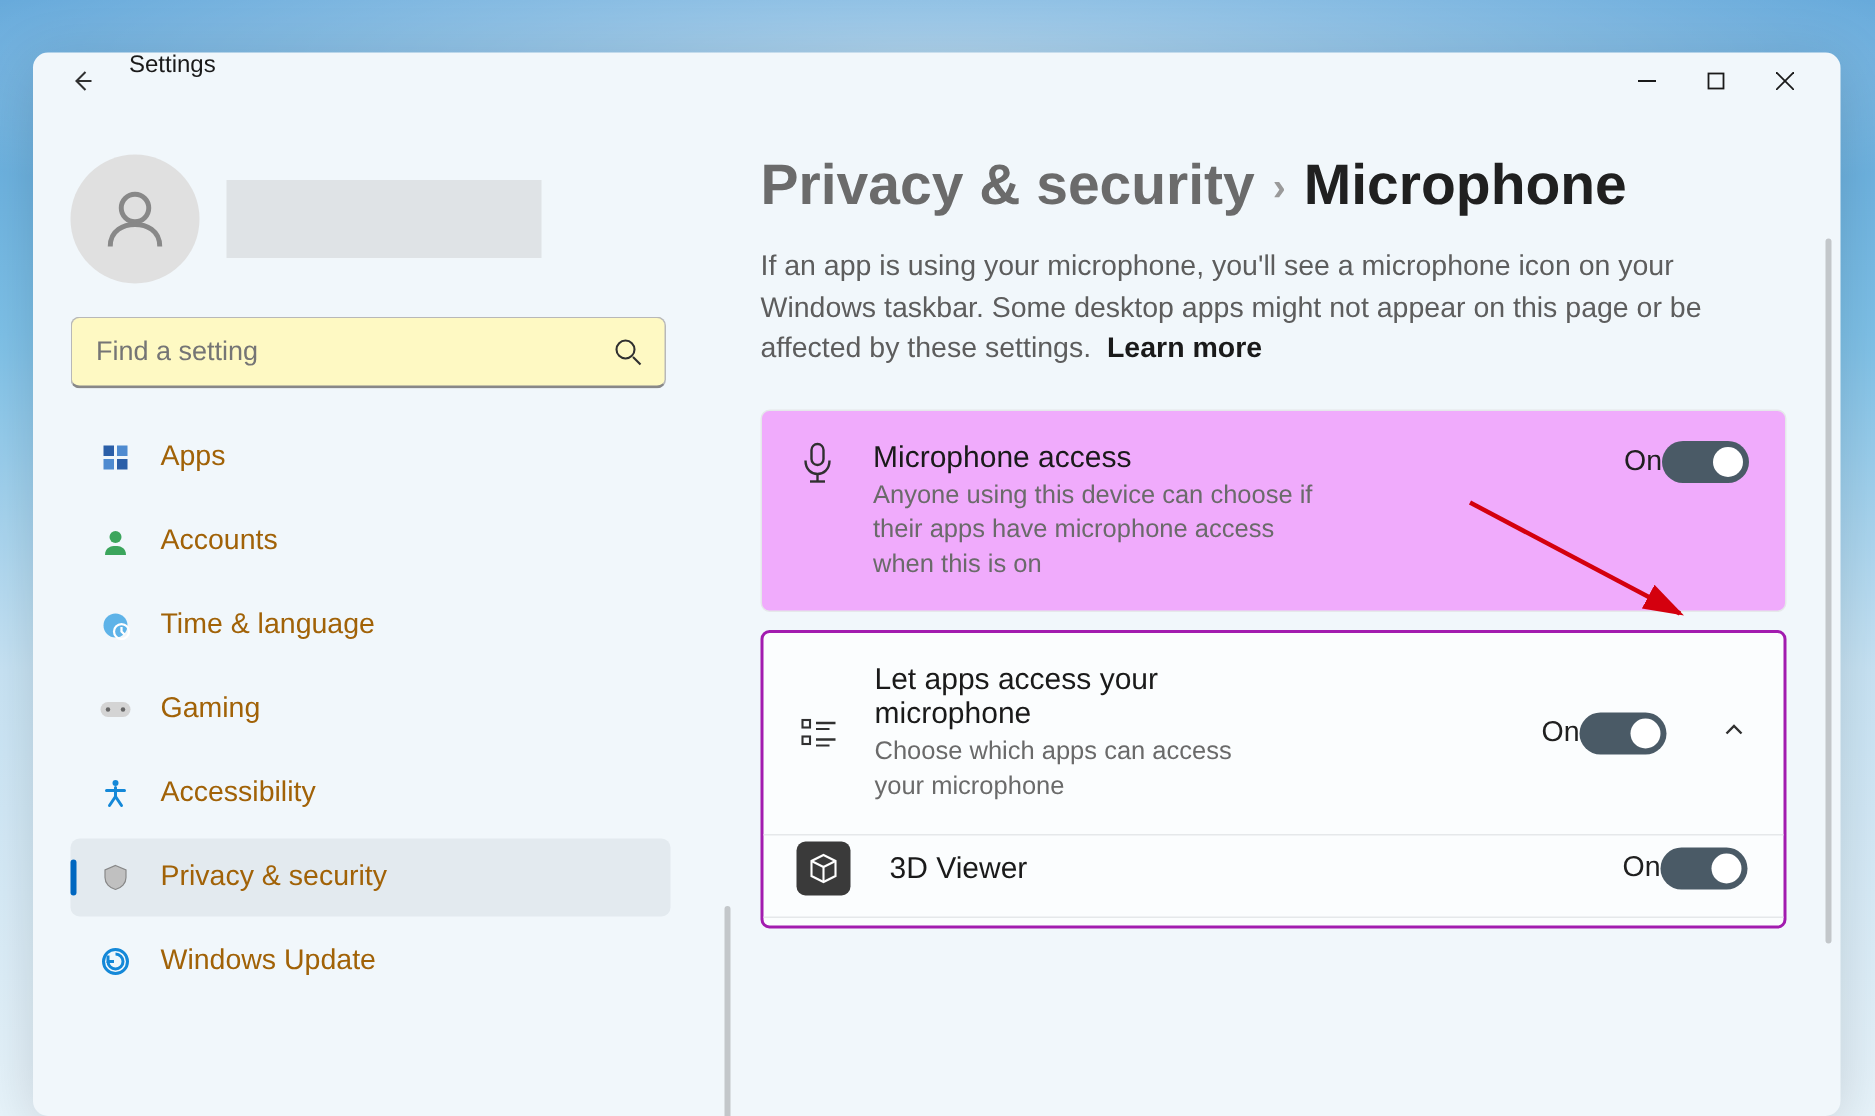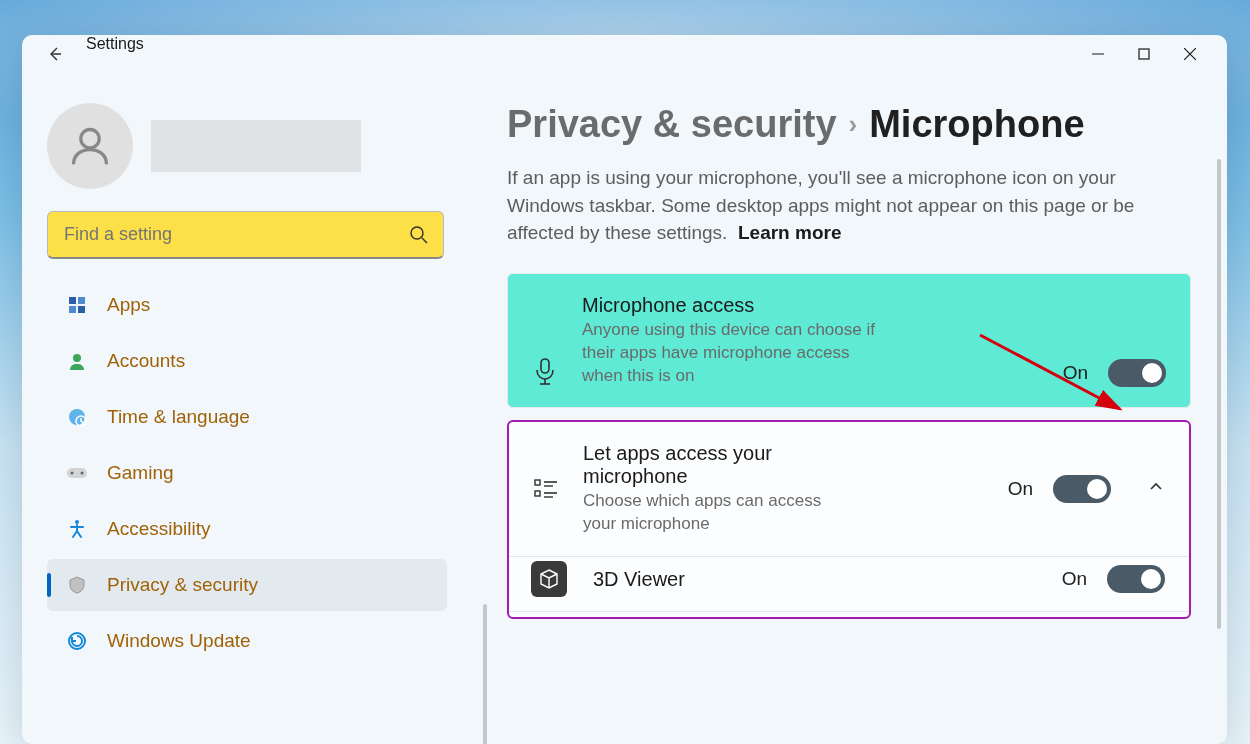--- a/index.html
+++ b/index.html
@@ -11,41 +11,41 @@
     .back-btn { width: 38px; height: 38px; display: flex; align-items: center; justify-content: center; border-radius: 5px; cursor: pointer; }
     .app-title { margin-left: 12px; font-size: 16px; color: #1a1a1a; }
     .win-controls { margin-left: auto; display: flex; }
     .win-btn { width: 46px; height: 38px; display:flex; align-items:center; justify-content:center; cursor:pointer; }
     .content { flex:1; display:flex; }
     .sidebar { width: 465px; padding: 18px 22px 0 25px; display:flex; flex-direction:column; position: relative; }
     .user-row { display:flex; align-items:center; gap:18px; margin-bottom: 22px; }
     .avatar { width: 86px; height:86px; border-radius:50%; background:#e0e0e0; display:flex; align-items:center; justify-content:center; }
     .user-name-block { width: 210px; height: 52px; background: #dfe3e6; }
     .search-wrap { position:relative; margin-bottom: 20px; }
-    .search-input { width: 397px; height: 48px; border: 1px solid #b8b8b8; border-bottom: 2px solid #888; border-radius: 6px; background:#fde047; padding: 0 46px 0 16px; font-size: 18px; color:#5a5a5a; outline:none; }
+    .search-input { width: 397px; height: 48px; border: 1px solid #b8b8b8; border-bottom: 2px solid #888; border-radius: 6px; background:#fef9c3; padding: 0 46px 0 16px; font-size: 18px; color:#5a5a5a; outline:none; }
     .search-icon-pos { position:absolute; right: 36px; top: 14px; }
     .nav-list { display:flex; flex-direction:column; gap: 4px; position: relative; }
     .nav-item { display:flex; align-items:center; gap:18px; height: 52px; padding: 0 18px; border-radius: 6px; cursor:pointer; font-size: 19px; color:#a16207; width: 400px; }
     .nav-item.active { background: #e3eaef; position: relative; }
     .nav-item.active::before { content:''; position:absolute; left:0; top:14px; bottom:14px; width:4px; background:#0067c0; border-radius:2px; }
     .nav-icon { width: 24px; height:24px; display:flex; align-items:center; justify-content:center; }
     .sidebar-scroll { position:absolute; left: 436px; top: 325px; width:4px; height: 218px; background:#c3c7ca; border-radius:2px; }
     .main { flex:1; padding: 18px 0 0 20px; position: relative; }
     .breadcrumb { display:flex; align-items:center; gap: 12px; font-size: 38px; font-weight: 600; color:#202020; }
     .crumb-parent { color:#6b6b6b; cursor:pointer; }
     .chev-sep { color:#9a9a9a; font-size: 26px; }
     .description { margin-top: 18px; font-size: 19px; color:#5d5d5d; line-height: 1.45; max-width: 680px; }
     .learn-more { font-weight:600; color:#1a1a1a; cursor:pointer; }
     .cards { margin-top: 26px; display:flex; flex-direction:column; gap: 12px; padding-right: 36px; }
-    .card { background:#5eead4; border: 1px solid #e5e8ea; border-radius: 6px; padding: 20px 24px 20px 22px; display:flex; align-items:flex-end; gap: 22px; }
+    .card { background:#f0abfc; border: 1px solid #e5e8ea; border-radius: 6px; padding: 20px 24px 20px 22px; display:flex; align-items:flex-start; gap: 22px; }
     .card-icon { width: 30px; display:flex; align-items:center; justify-content:center; }
     .card-body { flex:1; }
     .card-title { font-size: 20px; color:#1a1a1a; }
     .card-sub { font-size: 17px; color:#6a6a6a; margin-top: 2px; max-width: 310px; line-height: 1.35; }
-    .toggle-group { display:flex; align-items:center; gap: 20px; }
+    .toggle-group { display:flex; align-items:center; gap: 0; }
     .toggle-label { font-size: 19px; color:#202020; }
     .switch { width: 58px; height: 28px; border-radius: 14px; background:#4a5a66; position:relative; cursor:pointer; }
     .switch .knob { position:absolute; right:4px; top:4px; width:20px; height:20px; border-radius:50%; background:#fff; }
     .expand-chev { margin-left: 14px; cursor:pointer; }
     .app-row { display:flex; align-items:center; gap: 26px; padding: 4px 24px 14px 22px; border-top: 1px solid #e5e8ea; }
     .app-icon-box { width:36px; height:36px; background:#3a3a3a; border-radius:6px; display:flex; align-items:center; justify-content:center; }
     .app-name { flex:1; font-size: 20px; color:#1a1a1a; }
     .card-stack { background:#fbfdfe; border: 2px solid #a21caf; border-radius: 6px; }
     .card-stack .card-head { display:flex; align-items:center; gap:22px; padding: 20px 24px 20px 22px; }
     .main-scroll { position:absolute; right:6px; top:74px; width:4px; height: 470px; background:#c3c7ca; border-radius:2px; }

